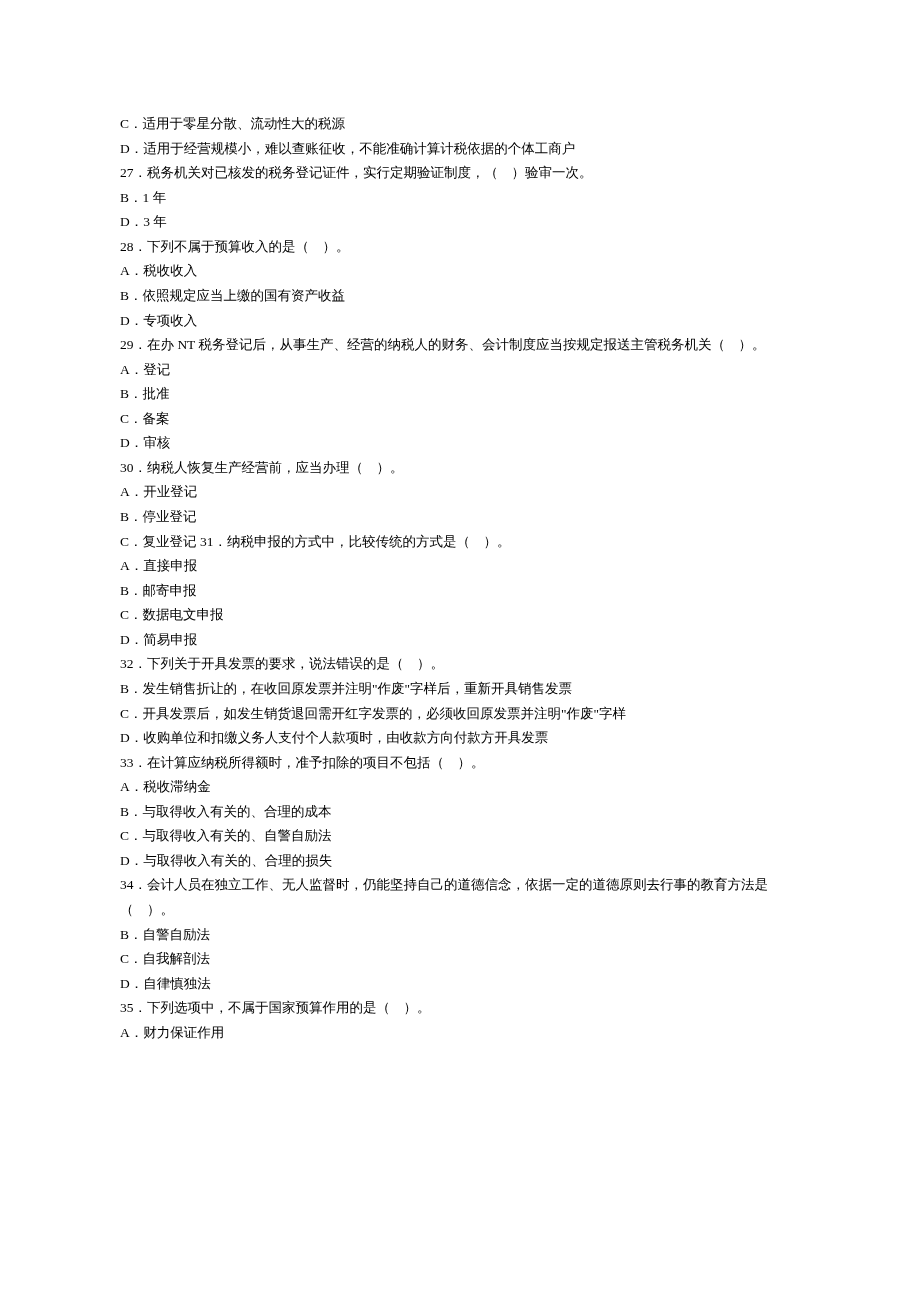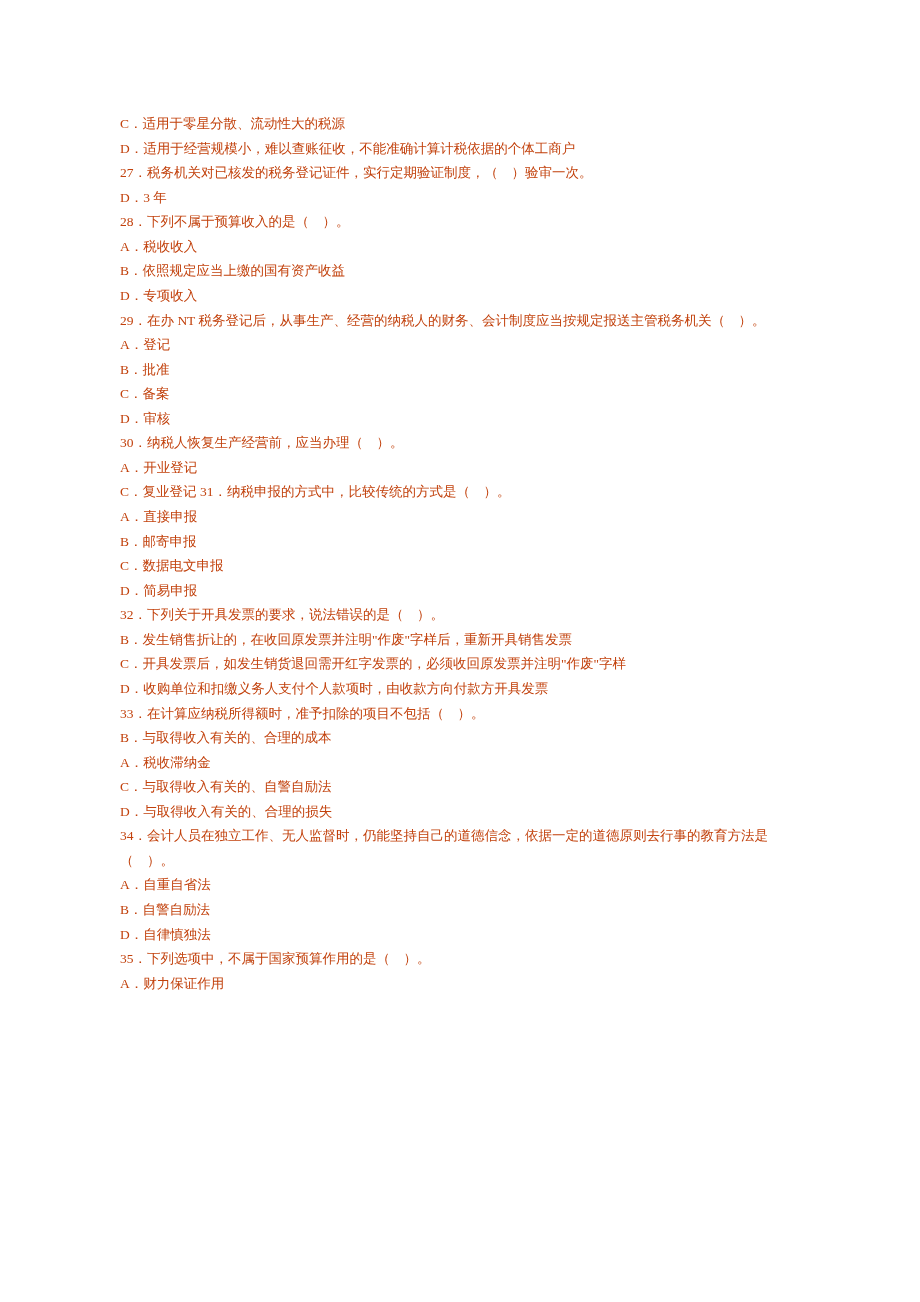--- a/index.html
+++ b/index.html
@@ -5,60 +5,62 @@
   html, body {
     margin: 0;
     padding: 0;
     background: #ffffff;
     width: 920px;
   }
   .page {
     padding: 112px 120px 60px 120px;
     font-family: "SimSun", "宋体", serif;
     font-size: 13.5px;
-    color: #c2410c;
+    color: #000000;
     line-height: 1.82;
   }
   .line {
     white-space: normal;
     word-break: break-all;
   }
 </style>
 </head>
 <body>
 
 <div class="page">
   <div class="line">C．适用于零星分散、流动性大的税源</div>
   <div class="line">D．适用于经营规模小，难以查账征收，不能准确计算计税依据的个体工商户</div>
   <div class="line">27．税务机关对已核发的税务登记证件，实行定期验证制度，（　）验审一次。</div>
+  <div class="line">B．1 年</div>
   <div class="line">D．3 年</div>
   <div class="line">28．下列不属于预算收入的是（　）。</div>
   <div class="line">A．税收收入</div>
   <div class="line">B．依照规定应当上缴的国有资产收益</div>
   <div class="line">D．专项收入</div>
   <div class="line">29．在办 NT 税务登记后，从事生产、经营的纳税人的财务、会计制度应当按规定报送主管税务机关（　）。</div>
   <div class="line">A．登记</div>
   <div class="line">B．批准</div>
   <div class="line">C．备案</div>
   <div class="line">D．审核</div>
   <div class="line">30．纳税人恢复生产经营前，应当办理（　）。</div>
   <div class="line">A．开业登记</div>
+  <div class="line">B．停业登记</div>
   <div class="line">C．复业登记 31．纳税申报的方式中，比较传统的方式是（　）。</div>
   <div class="line">A．直接申报</div>
   <div class="line">B．邮寄申报</div>
   <div class="line">C．数据电文申报</div>
   <div class="line">D．简易申报</div>
   <div class="line">32．下列关于开具发票的要求，说法错误的是（　）。</div>
   <div class="line">B．发生销售折让的，在收回原发票并注明"作废"字样后，重新开具销售发票</div>
   <div class="line">C．开具发票后，如发生销货退回需开红字发票的，必须收回原发票并注明"作废"字样</div>
   <div class="line">D．收购单位和扣缴义务人支付个人款项时，由收款方向付款方开具发票</div>
   <div class="line">33．在计算应纳税所得额时，准予扣除的项目不包括（　）。</div>
+  <div class="line">A．税收滞纳金</div>
   <div class="line">B．与取得收入有关的、合理的成本</div>
-  <div class="line">A．税收滞纳金</div>
   <div class="line">C．与取得收入有关的、自警自励法</div>
   <div class="line">D．与取得收入有关的、合理的损失</div>
   <div class="line">34．会计人员在独立工作、无人监督时，仍能坚持自己的道德信念，依据一定的道德原则去行事的教育方法是（　）。</div>
-  <div class="line">A．自重自省法</div>
   <div class="line">B．自警自励法</div>
+  <div class="line">C．自我解剖法</div>
   <div class="line">D．自律慎独法</div>
   <div class="line">35．下列选项中，不属于国家预算作用的是（　）。</div>
   <div class="line">A．财力保证作用</div>
 </div>
 
 </body></html>

